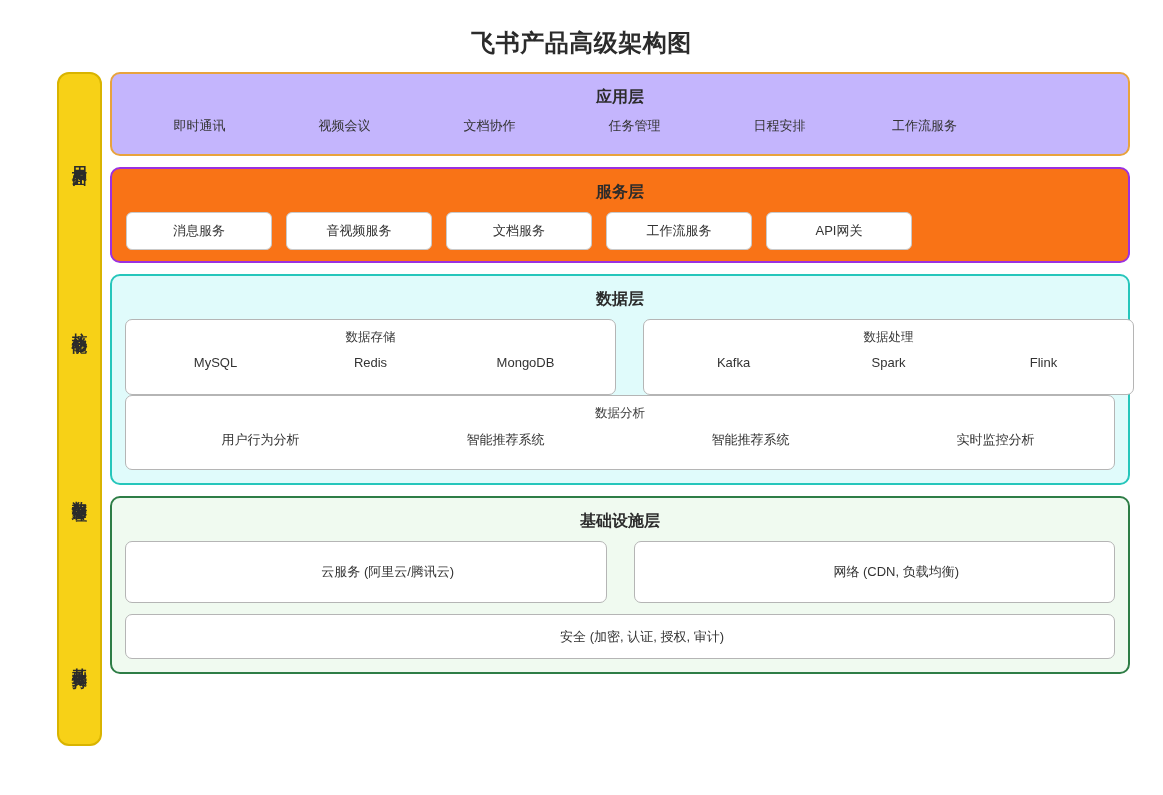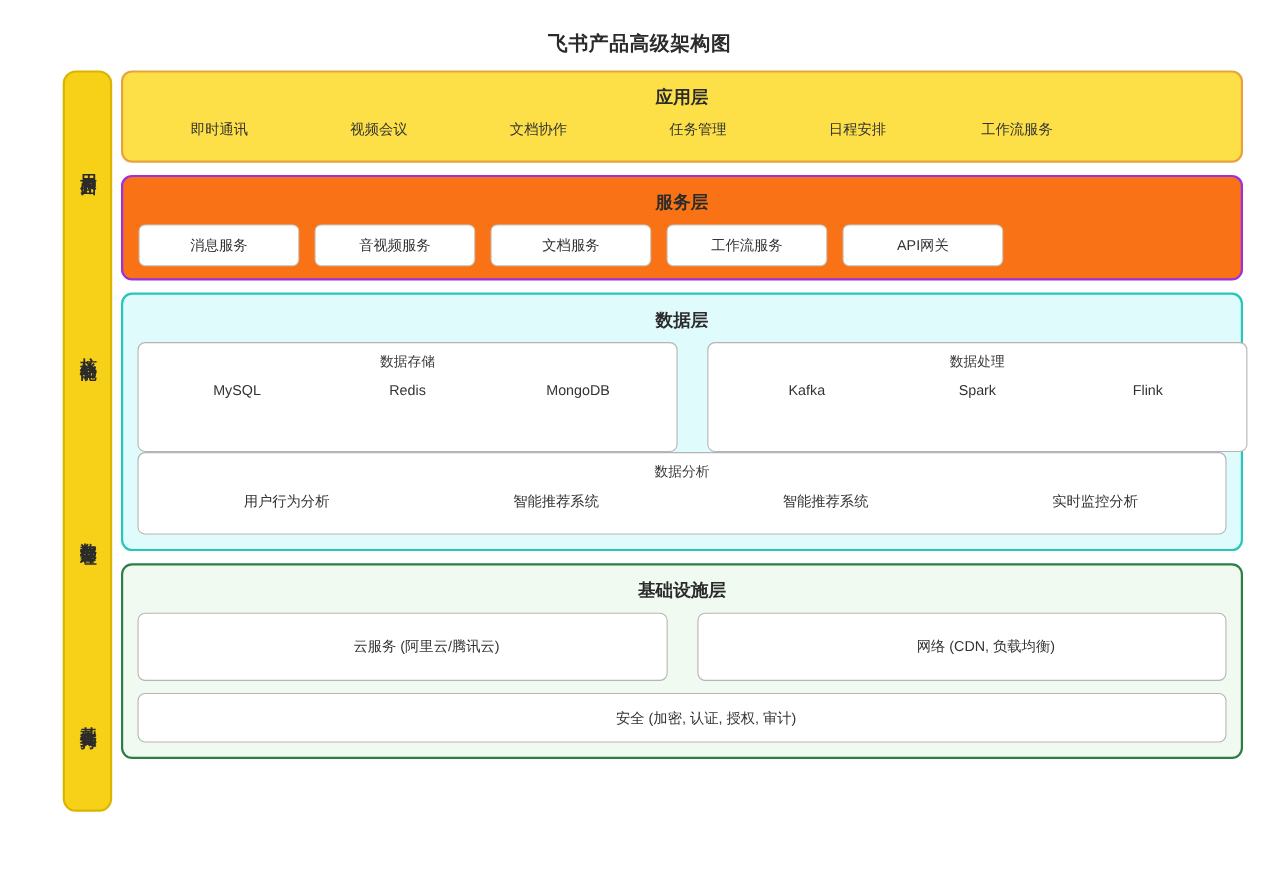--- a/index.html
+++ b/index.html
@@ -10,21 +10,21 @@
   body {
     width: 1163px;
     height: 795px;
     font-family: "Liberation Sans", "DejaVu Sans", sans-serif;
     color: #333333;
     overflow: hidden;
   }
 
   #page-title {
     text-align: center;
-    font-size: 18px;
+    font-size: 24px;
     font-weight: bold;
     color: #2b2b2b;
     padding-top: 27px;
     letter-spacing: 0.5px;
   }
 
   #diagram {
     position: relative;
     margin: 13px 0 0 0;
     padding: 0 28px 0 57px;
@@ -82,21 +82,21 @@
   .layer-title {
     text-align: center;
     font-size: 16px;
     font-weight: bold;
     color: #2b2b2b;
     margin: 3px 0 9px 0;
   }
 
   
   .layer.app {
-    background: #fde047;
+    background: #c4b5fd;
     border: 2px solid #e8a33d;
     height: 84px;
   }
   .app-items {
     display: flex;
     padding: 0 2px;
   }
   .app-item {
     flex: 0 0 145px;
     text-align: center;
@@ -155,21 +155,21 @@
   .subbox-items {
     display: flex;
   }
   .subbox-item {
     text-align: center;
     font-size: 13px;
     color: #333333;
   }
   .data-row .subbox {
     flex: 1 1 0;
-    height: 100px;
+    height: 76px;
   }
   .data-row .subbox-item { flex: 0 0 155px; }
   .analysis-box {
     height: 75px;
   }
   .analysis-box .subbox-item { flex: 0 0 245px; }
 
   
   .layer.infra {
     background: #f0faf0;

